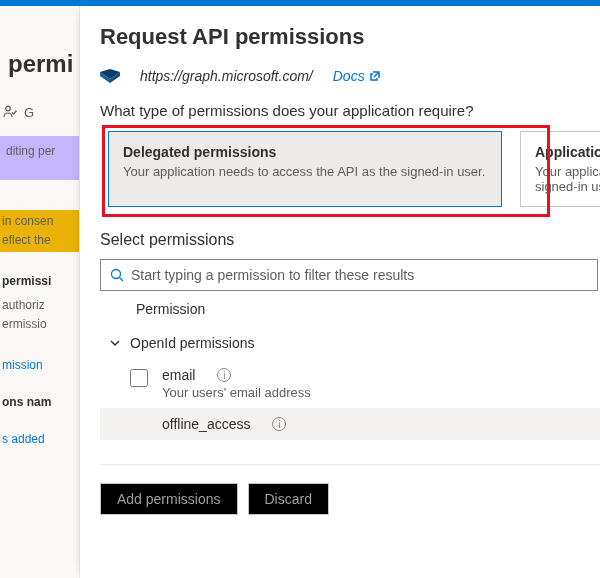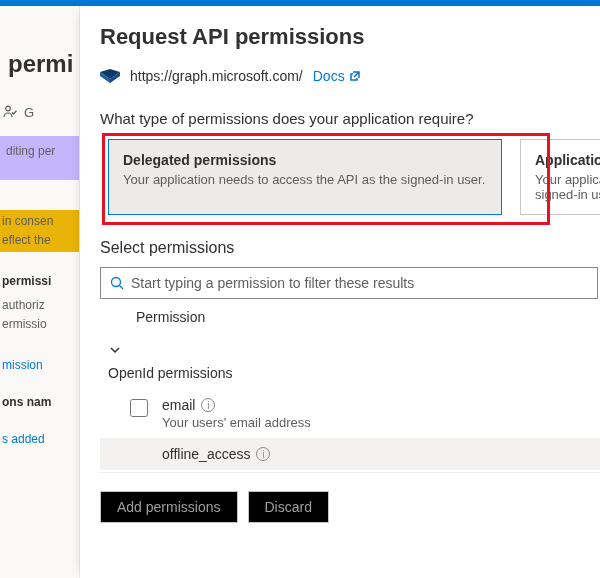--- a/index.html
+++ b/index.html
@@ -92,23 +92,24 @@
     }
     .panel-title {
       font-size: 22px;
       font-weight: 600;
       color: #323130;
       margin-bottom: 18px;
     }
     .api-row {
       display: flex;
       align-items: center;
-      gap: 10px;
-      font-size: 14px;
-      margin-bottom: 26px;
+      gap: 20px;
+      font-size: 14px;
+      margin-bottom: 18px;
+      font-style: italic;
     }
     .api-icon {
       width: 20px;
       height: 14px;
       display: inline-block;
     }
     .api-url { color: #323130; }
     .docs-link {
       color: #0078d4;
       text-decoration: none;
@@ -189,44 +190,44 @@
       color: #323130;
     }
     .search input::placeholder { color: #605e5c; }
     .perm-header {
       font-weight: 400;
       font-size: 14px;
       padding: 10px 0 10px 36px;
     }
     .group-row {
       display: flex;
+      align-items: center;
       gap: 8px;
       padding: 8px 0 8px 8px;
       font-size: 14px;
       cursor: pointer;
-      flex-direction: column;
     }
     .perm-row {
       display: flex;
       align-items: flex-start;
       gap: 14px;
       padding: 8px 0 8px 30px;
       font-size: 14px;
     }
     .perm-row.shaded { background: #f3f2f1; }
     .perm-row input[type=checkbox] {
       width: 18px;
       height: 18px;
       margin-top: 2px;
       accent-color: #0078d4;
     }
     .perm-name {
       display: flex;
       align-items: center;
-      gap: 6px;
+      gap: 22px;
       color: #323130;
     }
     .perm-desc {
       font-size: 13px;
       color: #605e5c;
       margin-top: 2px;
     }
     .info-dot {
       width: 14px; height: 14px;
       border: 1px solid #8a8886;

